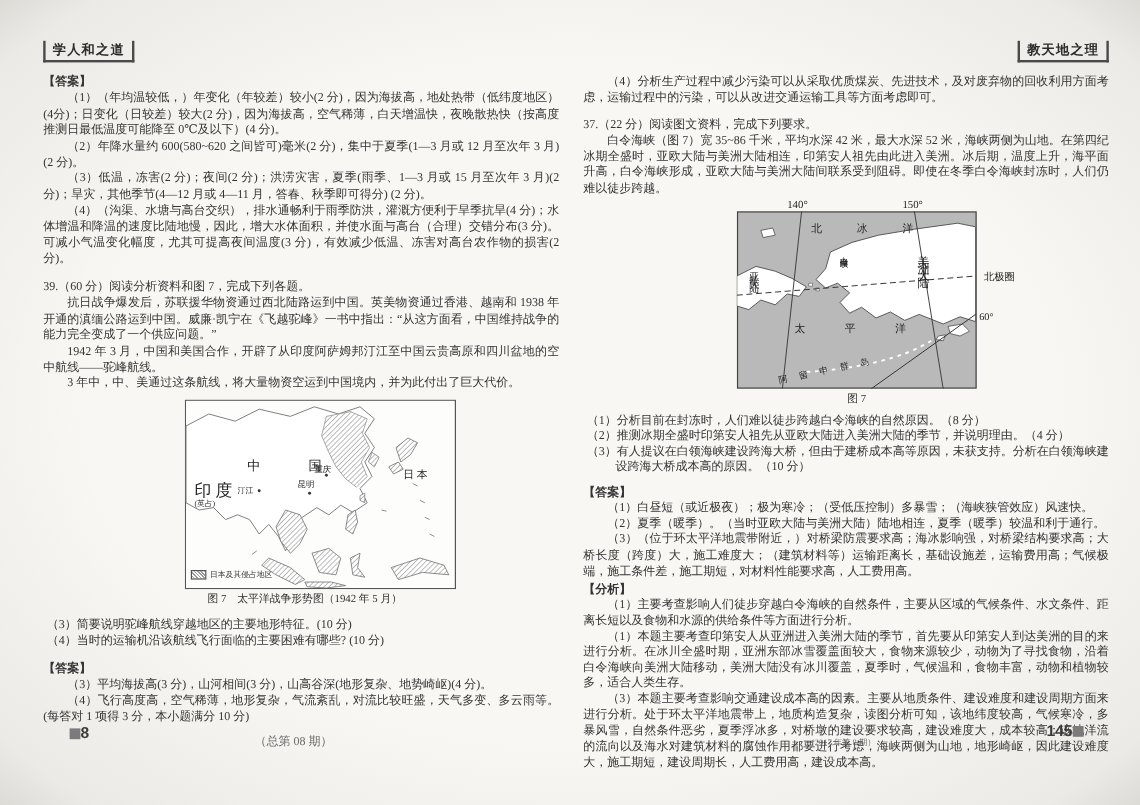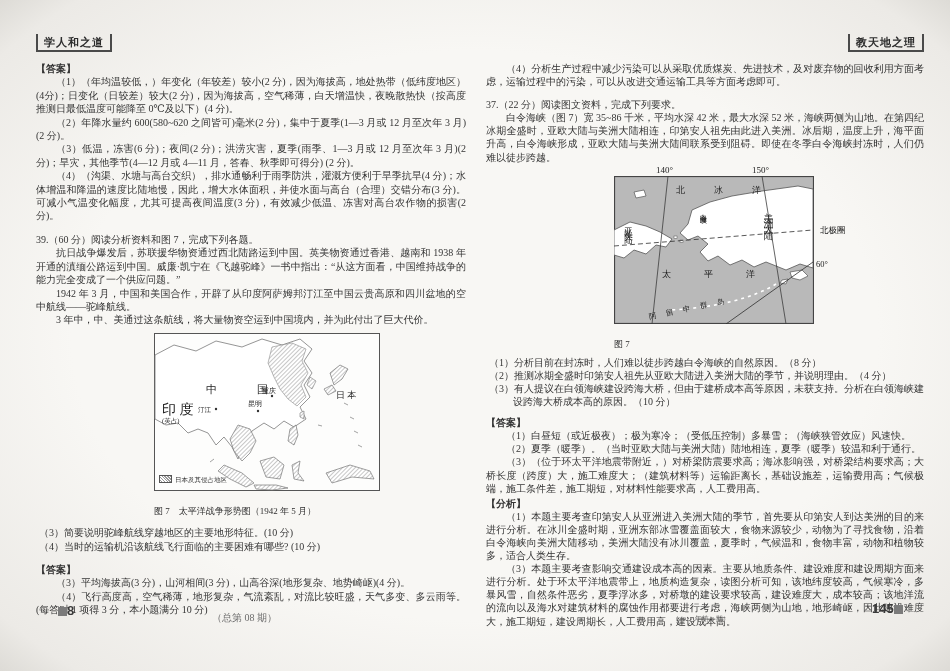--- a/index.html
+++ b/index.html
@@ -27,21 +27,21 @@
   .hdr-row{height:24px;margin-bottom:4px;}
   .hdr-right{text-align:right;}
   .blk-label{font-weight:bold;margin-top:6px;}
   .para{text-indent:2em;text-align:justify;}
   .qhead{margin-top:10px;text-indent:0;}
   .qitem{margin-left:3px;padding-left:24px;text-indent:-24px;text-align:justify;}
   .map-wrap{position:relative;margin-top:6px;}
   .map-frame{position:relative;}
   .map-label{position:absolute;color:#222;font-size:9px;white-space:nowrap;}
   .v-label{writing-mode:vertical-rl;letter-spacing:3px;}
-  .map-caption{font-size:9px;margin-top:14px;color:#2f2f2f;}
+  .map-caption{text-align:center;font-size:9px;margin-top:2px;color:#2f2f2f;}
   .legend{position:absolute;display:flex;align-items:center;gap:3px;font-size:6.5px;color:#333;}
   .legend-swatch{
     width:11px;height:6px;border:1px solid #555;
     background:repeating-linear-gradient(45deg,#fff,#fff 1px,#9a9a9a 1px,#9a9a9a 2px);
   }
   .footer-item{position:absolute;font-size:8px;color:#6b6b6b;}
   .page-num{font-size:13px;font-weight:bold;color:#3a3a3a;font-family:"Liberation Sans","DejaVu Sans",sans-serif;}
   .sq{display:inline-block;width:9px;height:9px;background:#7b7b7b;vertical-align:-1px;}
   .small-sub{font-size:6.5px;}
 </style>
@@ -51,21 +51,21 @@
 <div id="sheet">
 
   <div class="page" id="page-left">
     <div class="hdr-row">
       <span class="col-header">学人和之道</span>
     </div>
 
     <div class="blk-label" style="margin-top:0;">【答案】</div>
     <div class="para">（1）（年均温较低，）年变化（年较差）较小(2 分)，因为海拔高，地处热带（低纬度地区）(4分)；日变化（日较差）较大(2 分)，因为海拔高，空气稀薄，白天增温快，夜晚散热快（按高度推测日最低温度可能降至 0℃及以下）(4 分)。</div>
     <div class="para">（2）年降水量约 600(580~620 之间皆可)毫米(2 分)，集中于夏季(1—3 月或 12 月至次年 3 月)(2 分)。</div>
-    <div class="para">（3）低温，冻害(6 分)；夜间(2 分)；洪涝灾害，夏季(雨季、1—3 月或 12 月至次年 3 月)(2 分)；旱灾，其他季节(4—12 月或 4—11 月，答春、秋季即可得分) (2 分)。</div>
+    <div class="para">（3）低温，冻害(2 分)；夜间(2 分)；洪涝灾害，夏季(雨季、1—3 月或 15 月至次年 3 月)(2 分)；旱灾，其他季节(4—12 月或 4—11 月，答春、秋季即可得分) (2 分)。</div>
     <div class="para">（4）（沟渠、水塘与高台交织），排水通畅利于雨季防洪，灌溉方便利于旱季抗旱(4 分)；水体增温和降温的速度比陆地慢，因此，增大水体面积，并使水面与高台（合理）交错分布(3 分)。可减小气温变化幅度，尤其可提高夜间温度(3 分)，有效减少低温、冻害对高台农作物的损害(2 分)。</div>
 
     <div class="qhead">39.（60 分）阅读分析资料和图 7，完成下列各题。</div>
     <div class="para">抗日战争爆发后，苏联援华物资通过西北陆路运到中国。英美物资通过香港、越南和 1938 年开通的滇缅公路运到中国。威廉·凯宁在《飞越驼峰》一书中指出：“从这方面看，中国维持战争的能力完全变成了一个供应问题。”</div>
     <div class="para">1942 年 3 月，中国和美国合作，开辟了从印度阿萨姆邦汀江至中国云贵高原和四川盆地的空中航线——驼峰航线。</div>
     <div class="para">3 年中，中、美通过这条航线，将大量物资空运到中国境内，并为此付出了巨大代价。</div>
 
     <div class="map-wrap" style="margin-left:118px;width:200px;">
       <div class="map-frame" style="width:226px;height:158px;">
         <svg width="226" height="158" viewBox="0 0 226 158">
@@ -181,20 +181,21 @@
     <div class="qitem" style="margin-top:5px;">（1）分析目前在封冻时，人们难以徒步跨越白令海峡的自然原因。（8 分）</div>
     <div class="qitem">（2）推测冰期全盛时印第安人祖先从亚欧大陆进入美洲大陆的季节，并说明理由。（4 分）</div>
     <div class="qitem">（3）有人提议在白领海峡建设跨海大桥，但由于建桥成本高等原因，未获支持。分析在白领海峡建设跨海大桥成本高的原因。（10 分）</div>
 
     <div class="blk-label" style="margin-top:8px;">【答案】</div>
     <div class="para">（1）白昼短（或近极夜）；极为寒冷；（受低压控制）多暴雪；（海峡狭管效应）风速快。</div>
     <div class="para">（2）夏季（暖季）。（当时亚欧大陆与美洲大陆）陆地相连，夏季（暖季）较温和利于通行。</div>
     <div class="para">（3）（位于环太平洋地震带附近，）对桥梁防震要求高；海冰影响强，对桥梁结构要求高；大桥长度（跨度）大，施工难度大；（建筑材料等）运输距离长，基础设施差，运输费用高；气候极端，施工条件差，施工期短，对材料性能要求高，人工费用高。</div>
 
     <div class="blk-label" style="margin-top:2px;">【分析】</div>
+    <div class="para">（1）主要考查影响人们徒步穿越白令海峡的自然条件，主要从区域的气候条件、水文条件、距离长短以及食物和水源的供给条件等方面进行分析。</div>
     <div class="para">（1）本题主要考查印第安人从亚洲进入美洲大陆的季节，首先要从印第安人到达美洲的目的来进行分析。在冰川全盛时期，亚洲东部冰雪覆盖面较大，食物来源较少，动物为了寻找食物，沿着白令海峡向美洲大陆移动，美洲大陆没有冰川覆盖，夏季时，气候温和，食物丰富，动物和植物较多，适合人类生存。</div>
     <div class="para">（3）本题主要考查影响交通建设成本高的因素。主要从地质条件、建设难度和建设周期方面来进行分析。处于环太平洋地震带上，地质构造复杂，读图分析可知，该地纬度较高，气候寒冷，多暴风雪，自然条件恶劣，夏季浮冰多，对桥墩的建设要求较高，建设难度大，成本较高；该地洋流的流向以及海水对建筑材料的腐蚀作用都要进行考虑，海峡两侧为山地，地形崎岖，因此建设难度大，施工期短，建设周期长，人工费用高，建设成本高。</div>
   </div>
 
   <div class="footer-item page-num" style="left:58px;top:603px;">
     <span class="sq"></span><span>8</span>
   </div>
   <div class="footer-item" style="left:212px;top:611px;font-size:10px;">（总第 08 期）</div>
 
   <div class="footer-item" style="left:672px;top:614px;font-size:7px;">（2017 年第 8 期）</div>

